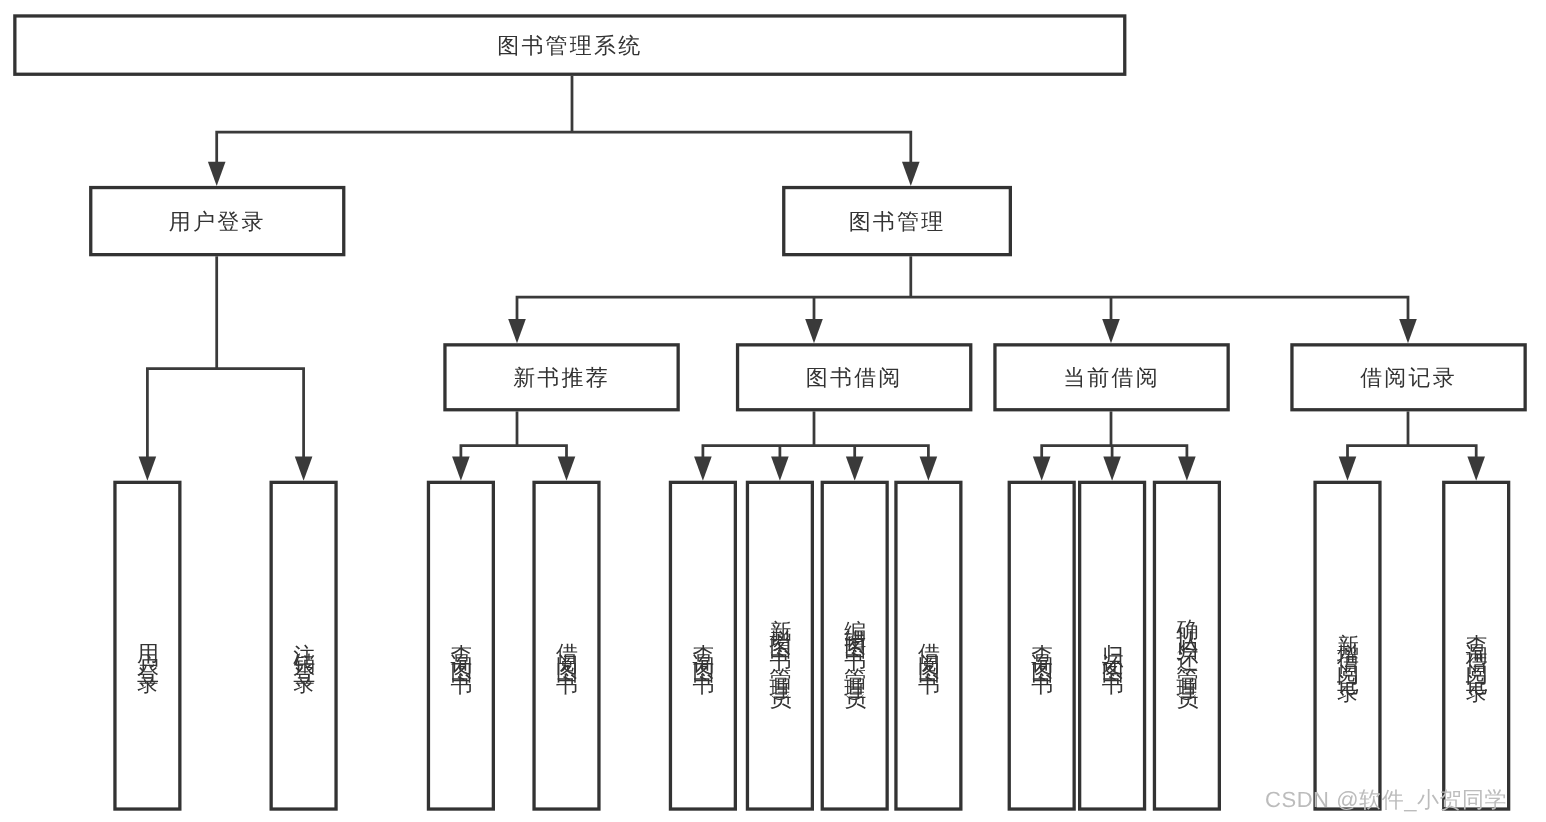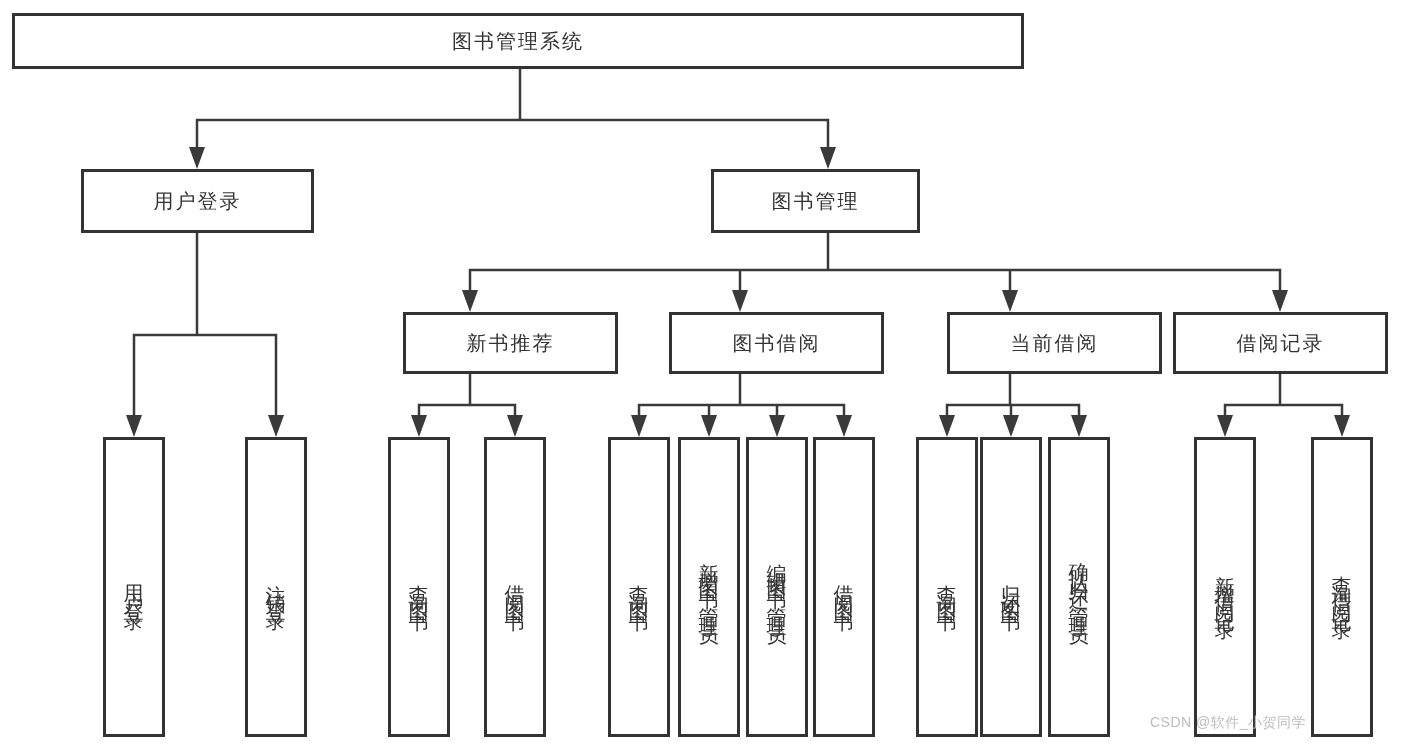--- a/index.html
+++ b/index.html
@@ -40,21 +40,21 @@
 
   
   #root-box { left: 12px; top: 13px; width: 1012px; height: 56px; }
   
   #n-user-login      { left: 81px;  top: 169px; width: 233px; height: 64px; }
   #n-book-management { left: 711px; top: 169px; width: 209px; height: 64px; }
   
   .l3 { top: 312px; width: 215px; height: 62px; }
   #n-new-book-recommendation { left: 363px; margin-left: 40px;  }
   #n-book-borrowing          { left: 669px;  }
-  #n-current-borrowing       { left: 947px;  }
+  #n-current-borrowing       { left: 903px;  }
   #n-borrowing-records       { left: 1173px; }
   
   .leaf { top: 437px; width: 62px; height: 300px; }
   #leaf-user-login            { left: 103px;  }
   #leaf-logout-login          { left: 245px;  }
   #leaf-nbr-query-books       { left: 388px;  }
   #leaf-nbr-borrow-books      { left: 484px;  }
   #leaf-bb-query-books        { left: 608px;  }
   #leaf-bb-add-books-admin    { left: 678px;  }
   #leaf-bb-edit-books-admin   { left: 746px;  }
@@ -62,21 +62,21 @@
   #leaf-cb-query-books        { left: 916px;  }
   #leaf-cb-return-books       { left: 980px;  }
   #leaf-cb-confirm-return     { left: 1048px; }
   #leaf-br-add-borrow-record  { left: 1194px; }
   #leaf-br-query-borrow-record{ left: 1311px; }
 
   .watermark {
     position: absolute;
     left: 1150px; top: 714px;
     width: 250px;
-    font-size: 14px;
+    font-size: 20px;
     letter-spacing: 0.5px;
     color: var(--watermark, #bcbcbc);
     white-space: nowrap;
     z-index: 5;
   }
 </style>
 </head>
 <body>
 
 <div class="stage">

